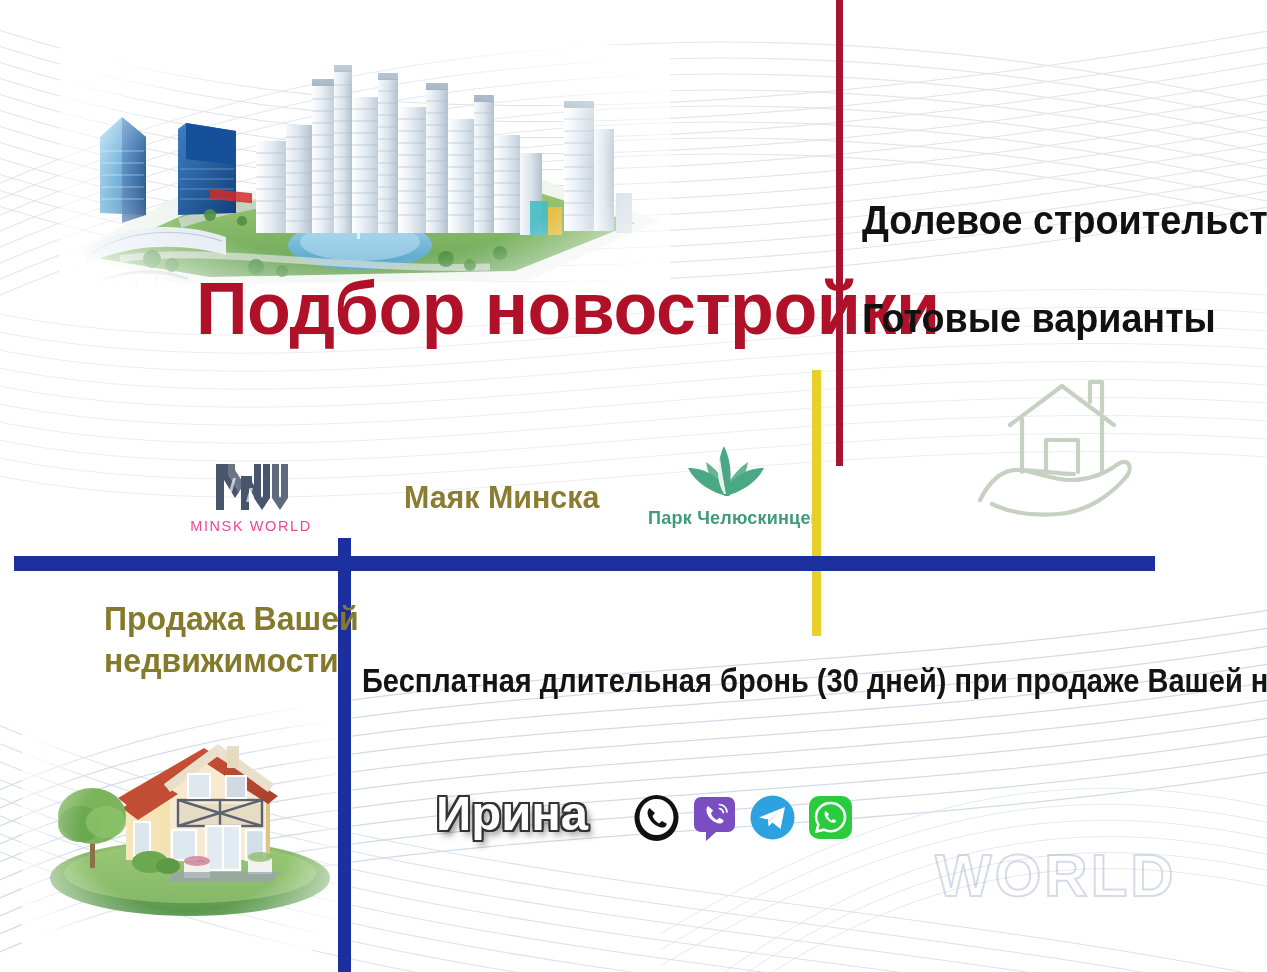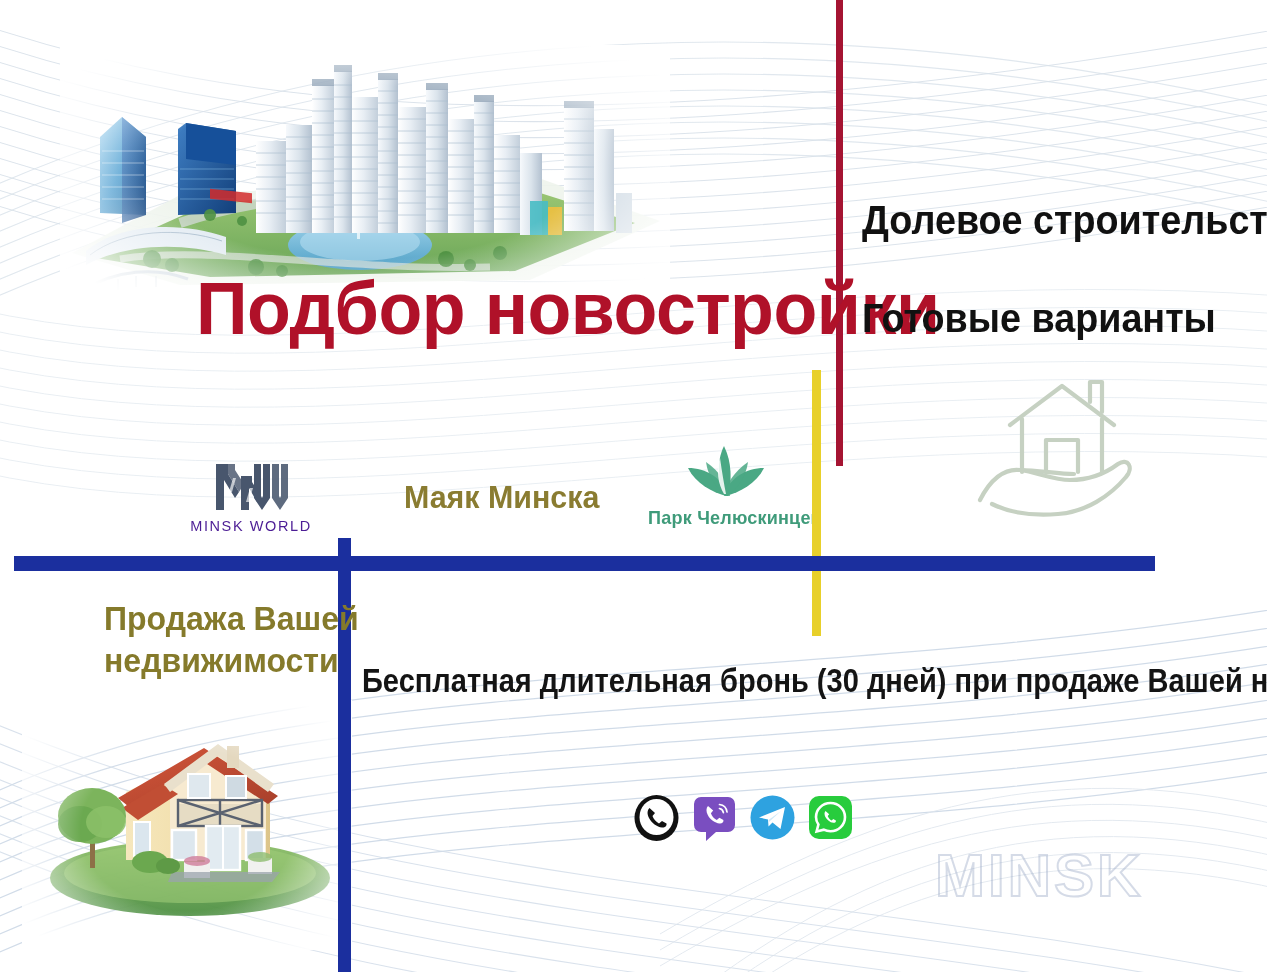--- a/index.html
+++ b/index.html
@@ -156,21 +156,21 @@
     z-index: 4;
     text-align: center;
   }
   .logo-minskworld .mark { width: 130px; height: 58px; display:block; }
   .logo-minskworld .mark svg { display:block; width:100%; height:100%; }
   .logo-minskworld .wordmark {
     font-family: "Liberation Sans", sans-serif;
     font-size: 14.5px;
     font-weight: normal;
     letter-spacing: 1.6px;
-    color: #4c1d95;
+    color: #ec4899;
     margin-top: 2px;
     white-space: nowrap;
   }
 
   .logo-mayak {
     position: absolute;
     left: 404px;
     top: 481px;
     z-index: 4;
     font-family: "Liberation Sans Narrow", "Liberation Sans", sans-serif;
@@ -647,20 +647,21 @@
     <div class="wordmark">Парк Челюскинцев</div>
   </div>
 
   <div class="sale-label">
     <span>Продажа Вашей</span>
     <span class="l2">недвижимости</span>
   </div>
 
   <div class="offer-line">Бесплатная длительная бронь (30 дней) при продаже Вашей недвижимости</div>
 
+  <div class="agent-name">Ирина</div>
 
   <div class="contact-icons">
 
     <span class="ico">
       <svg viewBox="0 0 49 49" xmlns="http://www.w3.org/2000/svg">
         <ellipse cx="24.5" cy="25" rx="22" ry="23" fill="#111111"></ellipse>
         <ellipse cx="24.5" cy="24" rx="17" ry="18" fill="#ffffff"></ellipse>
         <path d="M17.5,15 C 15,17.5 15,21 17,25 C 19.5,30 25,34 30,34.5 C 33,34.8 35,33 34.5,30.5 L30,28 L27,30.5 C 24,29 21.5,26 20.5,23 L23,20 Z" fill="#111111"></path>
       </svg>
     </span>
@@ -686,15 +687,15 @@
 
     <span class="ico">
       <svg viewBox="0 0 49 49" xmlns="http://www.w3.org/2000/svg">
         <rect x="3" y="3" width="43" height="43" rx="10" fill="#28cc3d"></rect>
         <path d="M24.5,10 C 16.5,10 10,16.3 10,24 C 10,26.8 10.9,29.4 12.4,31.6 L10.6,38.5 L17.8,36.7 C 19.9,37.8 22.1,38.3 24.5,38.3 C 32.5,38.3 39,32 39,24 C 39,16.3 32.5,10 24.5,10 Z" fill="none" stroke="#ffffff" stroke-width="2.6"></path>
         <path d="M19.5,18 C 18.2,19.4 18.2,21.6 19.4,24 C 20.9,27 24,29.4 27.2,29.8 C 29,30 30.2,28.9 29.9,27.4 L27.3,26 L25.6,27.4 C 23.8,26.6 22.3,24.8 21.7,23 L23.2,21.2 Z" fill="#ffffff"></path>
       </svg>
     </span>
   </div>
 
-  <div class="watermark">MINSK</div>
+  <div class="watermark">WORLD</div>
 
 </div>
 
 </body></html>

